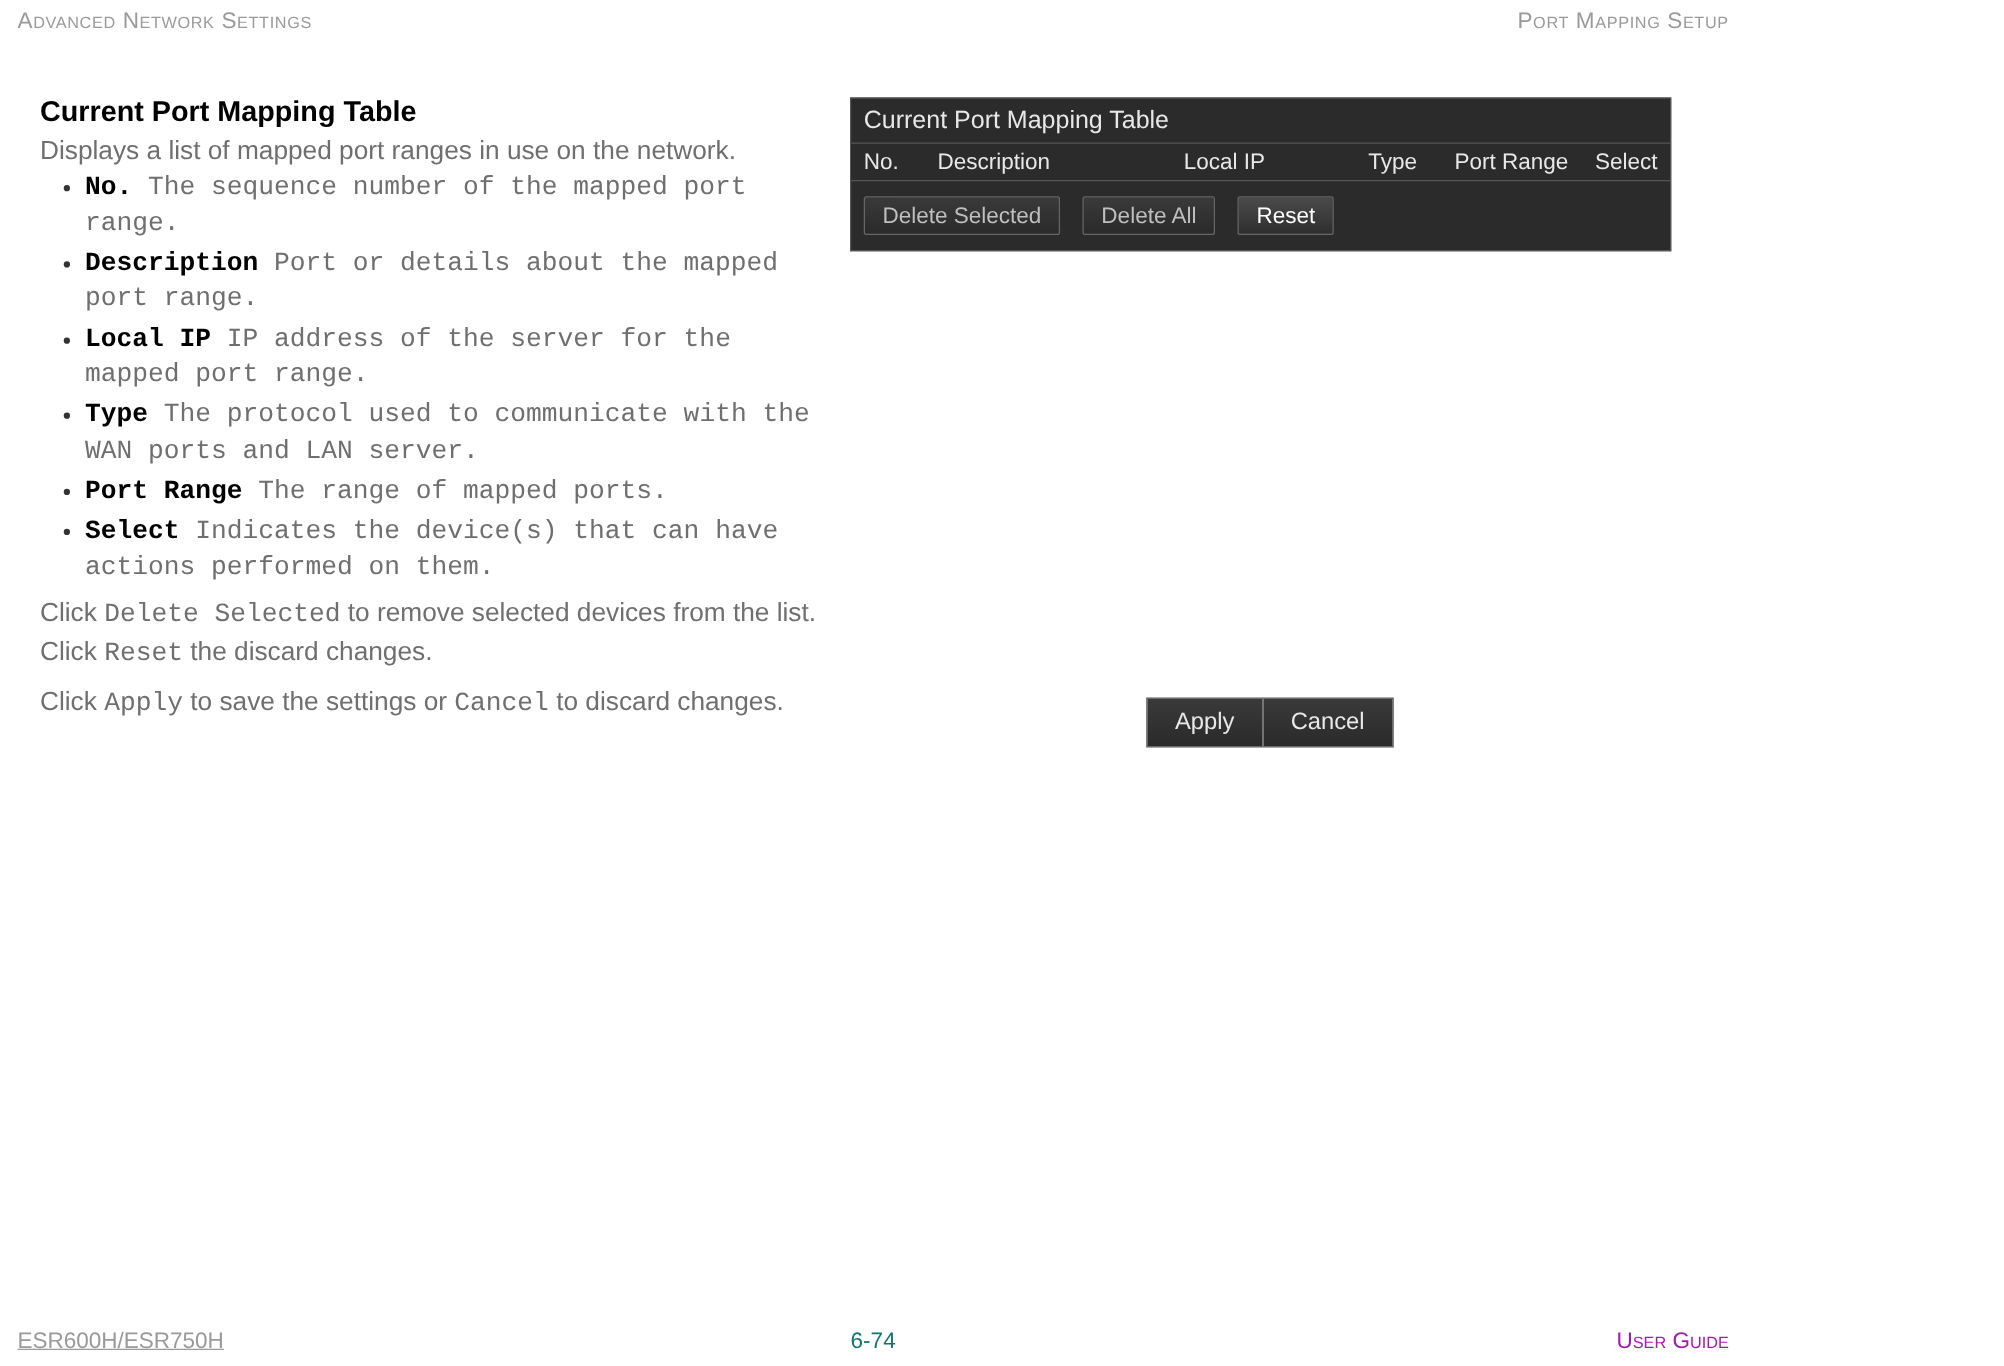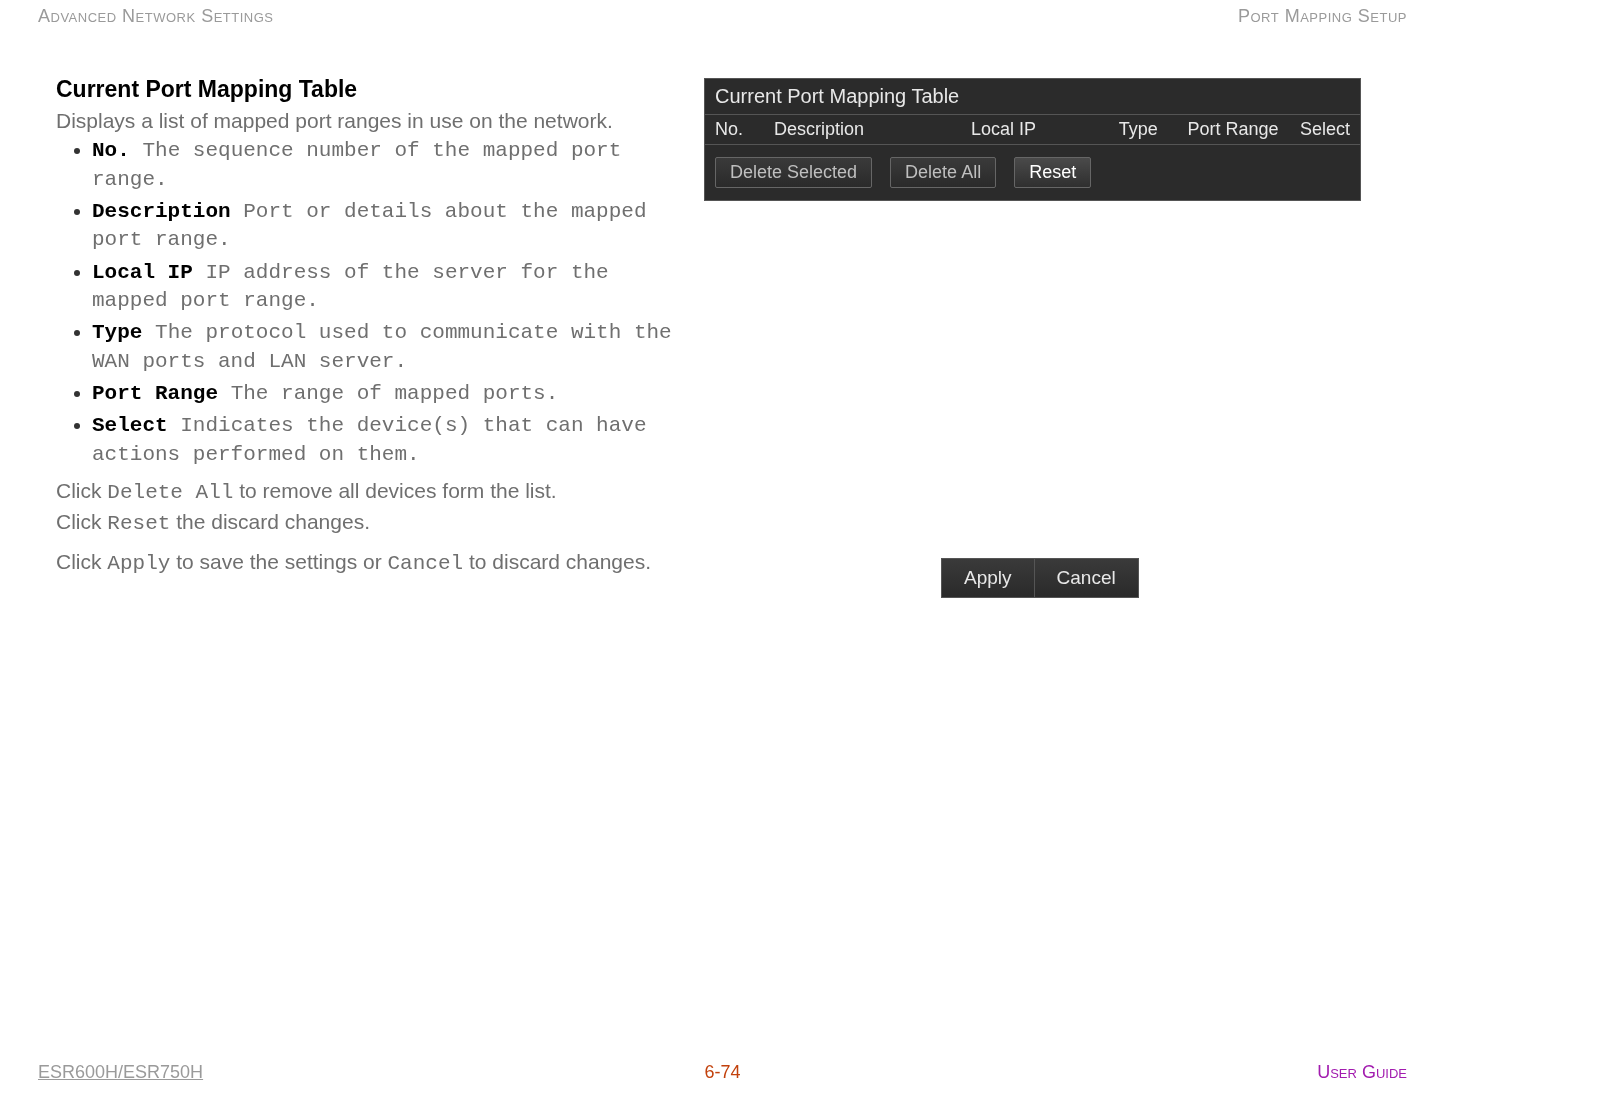--- a/index.html
+++ b/index.html
@@ -9,21 +9,20 @@
     height: 1093px;
     background: #ffffff;
     font-family: Arial, Helvetica, sans-serif;
     color: #333;
     position: relative;
   }
   .page {
     position: relative;
     width: 1397px;
     height: 1093px;
-    margin-left: 24px;
   }
   .header-left {
     position: absolute;
     top: 6px;
     left: 14px;
     font-size: 18px;
     font-variant: small-caps;
     letter-spacing: 0.5px;
     color: #9a9a9a;
   }
@@ -44,21 +43,21 @@
     color: #9a9a9a;
     font-variant: small-caps;
     text-decoration: underline;
   }
   .footer-center {
     position: absolute;
     bottom: 10px;
     left: 50%;
     transform: translateX(-50%);
     font-size: 18px;
-    color: #c2410c;
+    color: #0f766e;
   }
   .footer-right {
     position: absolute;
     bottom: 10px;
     right: 14px;
     font-size: 18px;
     color: #a21caf;
     font-variant: small-caps;
   }
   .left-col {
@@ -185,21 +184,21 @@
     <h2>Current Port Mapping Table</h2>
     <p class="sub">Displays a list of mapped port ranges in use on the network.</p>
     <ul class="defs">
       <li><span class="term">No.</span>  <span class="desc">The sequence number of the mapped port range.</span></li>
       <li><span class="term">Description</span>  <span class="desc">Port or details about the mapped port range.</span></li>
       <li><span class="term">Local IP</span>  <span class="desc">IP address of the server for the mapped port range.</span></li>
       <li><span class="term">Type</span>  <span class="desc">The protocol used to communicate with the WAN ports and LAN server.</span></li>
       <li><span class="term">Port Range</span>  <span class="desc">The range of mapped ports.</span></li>
       <li><span class="term">Select</span>  <span class="desc">Indicates the device(s) that can have actions performed on them.</span></li>
     </ul>
-    <p class="para"><span>Click </span><span class="mono">Delete All</span><span> to remove all devices form the list.</span></p>
+    <p class="para"><span>Click </span><span class="mono">Delete Selected</span><span> to remove selected devices from the list.</span></p>
     <p class="para"><span>Click </span><span class="mono">Reset</span><span> the discard changes.</span></p>
     <div class="spacer"></div>
     <p class="para"><span>Click </span><span class="mono">Apply</span><span> to save the settings or </span><span class="mono">Cancel</span><span> to discard changes.</span></p>
   </div>
 
   <div class="table-panel">
     <div class="title-row">Current Port Mapping Table</div>
     <div class="head-row">
       <div class="col c-no">No.</div>
       <div class="col c-desc">Description</div>

